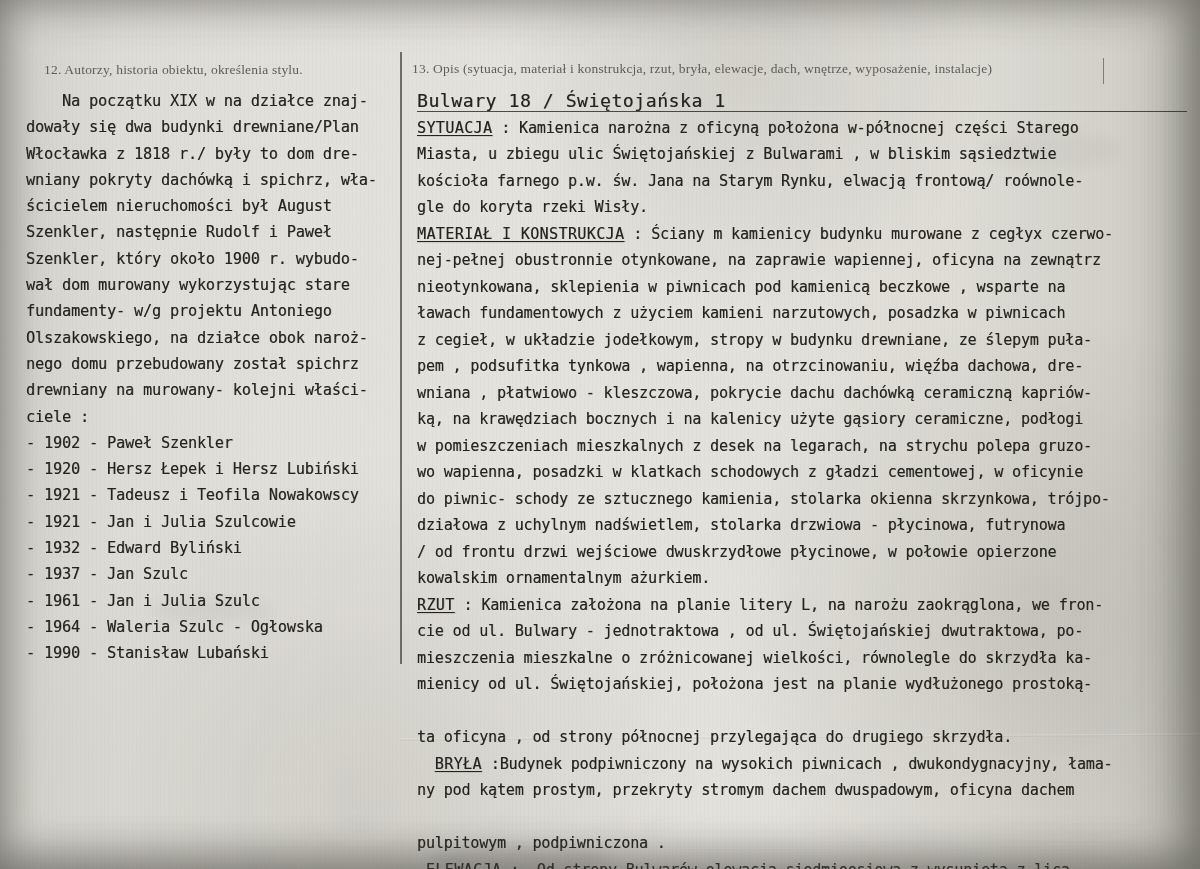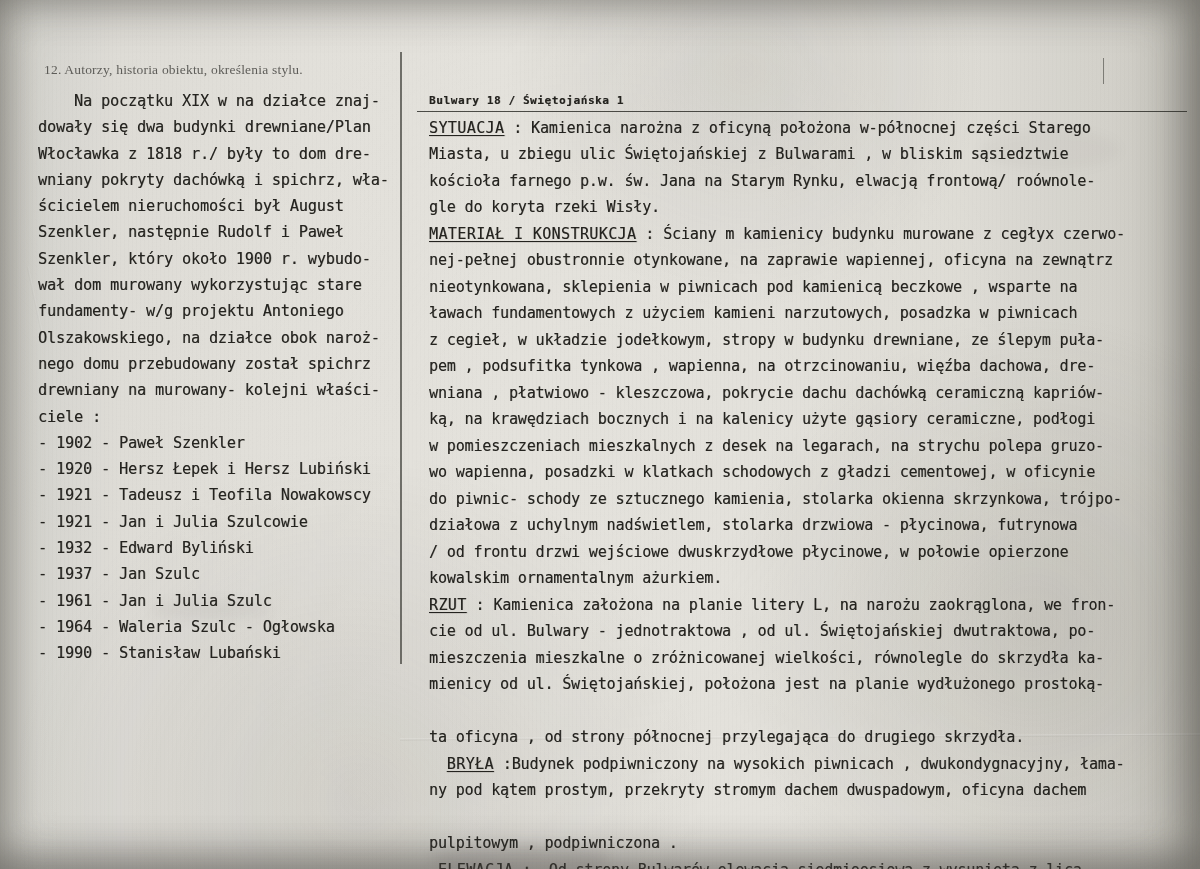--- a/index.html
+++ b/index.html
@@ -74,43 +74,42 @@
   
   .tw {
     position: absolute;
     color: #24231f;
     font-family: "DejaVu Sans Mono", monospace;
     font-size: 15.2px;
     line-height: 26.3px;
     letter-spacing: -0.15px;
     white-space: pre;
     text-shadow: 0.45px 0.25px 0 rgba(40,38,34,.45);
-    margin-left: 12px;
   }
   #left-col {
     left: 26px;
     top: 88px;
     width: 370px;
   }
   #right-col {
     left: 417px;
     top: 88px;
     width: 770px;
     font-size: 15px;
     line-height: 26.5px;
   }
   .tw .ln { display: block; }
   .u { text-decoration: underline; text-underline-offset: 2px; }
   .hd { font-weight: normal; letter-spacing: .4px; }
 
   
   .title-line {
     display: block;
-    font-weight: bold;
-    font-size: 11px;
+    font-weight: normal;
+    font-size: 18px;
     letter-spacing: .6px;
   }
   .ul-bar {
     position: absolute;
     background: #2a2925;
     height: 1.6px;
     opacity: .82;
   }
 
   
@@ -154,20 +153,21 @@
 <div class="page">
   <div class="paper"></div>
   <div class="paper-noise"></div>
   <div class="streaks"></div>
 
   <div class="smudge" id="smudge-1"></div>
   <div class="smudge" id="smudge-2"></div>
   <div class="smudge" id="smudge-3"></div>
 
   <div class="form-label" id="label-12">12. Autorzy, historia obiektu, określenia stylu.</div>
+  <div class="form-label" id="label-13">13. Opis (sytuacja, materiał i konstrukcja, rzut, bryła, elewacje, dach, wnętrze, wyposażenie, instalacje)</div>
 
   <div class="v-rule"></div>
   <div class="v-rule short"></div>
 
   <div class="crease" id="crease-1"></div>
   <div class="crease" id="crease-2"></div>
 
   <div class="tw" id="left-col"><span class="ln">    Na początku XIX w na działce znaj-</span><span class="ln">dowały się dwa budynki drewniane/Plan</span><span class="ln">Włocławka z 1818 r./ były to dom dre-</span><span class="ln">wniany pokryty dachówką i spichrz, wła-</span><span class="ln">ścicielem nieruchomości był August</span><span class="ln">Szenkler, następnie Rudolf i Paweł</span><span class="ln">Szenkler, który około 1900 r. wybudo-</span><span class="ln">wał dom murowany wykorzystując stare</span><span class="ln">fundamenty- w/g projektu Antoniego</span><span class="ln">Olszakowskiego, na działce obok naroż-</span><span class="ln">nego domu przebudowany został spichrz</span><span class="ln">drewniany na murowany- kolejni właści-</span><span class="ln">ciele :</span><span class="ln">- 1902 - Paweł Szenkler</span><span class="ln">- 1920 - Hersz Łepek i Hersz Lubiński</span><span class="ln">- 1921 - Tadeusz i Teofila Nowakowscy</span><span class="ln">- 1921 - Jan i Julia Szulcowie</span><span class="ln">- 1932 - Edward Byliński</span><span class="ln">- 1937 - Jan Szulc</span><span class="ln">- 1961 - Jan i Julia Szulc</span><span class="ln">- 1964 - Waleria Szulc - Ogłowska</span><span class="ln">- 1990 - Stanisław Lubański</span></div>
 
   <div class="tw" id="right-col"><span class="ln title-line">Bulwary 18 / Świętojańska 1</span><span class="ln"><span class="hd u">SYTUACJA</span> : Kamienica narożna z oficyną położona w-północnej części Starego</span><span class="ln">Miasta, u zbiegu ulic Świętojańskiej z Bulwarami , w bliskim sąsiedztwie</span><span class="ln">kościoła farnego p.w. św. Jana na Starym Rynku, elwacją frontową/ roównole-</span><span class="ln">gle do koryta rzeki Wisły.</span><span class="ln"><span class="hd u">MATERIAŁ I KONSTRUKCJA</span> : Ściany m kamienicy budynku murowane z cegłyx czerwo-</span><span class="ln">nej-pełnej obustronnie otynkowane, na zaprawie wapiennej, oficyna na zewnątrz</span><span class="ln">nieotynkowana, sklepienia w piwnicach pod kamienicą beczkowe , wsparte na</span><span class="ln">ławach fundamentowych z użyciem kamieni narzutowych, posadzka w piwnicach</span><span class="ln">z cegieł, w układzie jodełkowym, stropy w budynku drewniane, ze ślepym puła-</span><span class="ln">pem , podsufitka tynkowa , wapienna, na otrzcinowaniu, więźba dachowa, dre-</span><span class="ln">wniana , płatwiowo - kleszczowa, pokrycie dachu dachówką ceramiczną kapriów-</span><span class="ln">ką, na krawędziach bocznych i na kalenicy użyte gąsiory ceramiczne, podłogi</span><span class="ln">w pomieszczeniach mieszkalnych z desek na legarach, na strychu polepa gruzo-</span><span class="ln">wo wapienna, posadzki w klatkach schodowych z gładzi cementowej, w oficynie</span><span class="ln">do piwnic- schody ze sztucznego kamienia, stolarka okienna skrzynkowa, trójpo-</span><span class="ln">działowa z uchylnym nadświetlem, stolarka drzwiowa - płycinowa, futrynowa</span><span class="ln">/ od frontu drzwi wejściowe dwuskrzydłowe płycinowe, w połowie opierzone</span><span class="ln">kowalskim ornamentalnym ażurkiem.</span><span class="ln"><span class="hd u">RZUT</span> : Kamienica założona na planie litery L, na narożu zaokrąglona, we fron-</span><span class="ln">cie od ul. Bulwary - jednotraktowa , od ul. Świętojańskiej dwutraktowa, po-</span><span class="ln">mieszczenia mieszkalne o zróżnicowanej wielkości, równolegle do skrzydła ka-</span><span class="ln">mienicy od ul. Świętojańskiej, położona jest na planie wydłużonego prostoką-</span><span class="ln"> </span><span class="ln">ta oficyna , od strony północnej przylegająca do drugiego skrzydła.</span><span class="ln">  <span class="hd u">BRYŁA</span> :Budynek podpiwniczony na wysokich piwnicach , dwukondygnacyjny, łama-</span><span class="ln">ny pod kątem prostym, przekryty stromym dachem dwuspadowym, oficyna dachem</span><span class="ln"> </span><span class="ln">pulpitowym , podpiwniczona .</span><span class="ln"> <span class="hd u">ELEWACJA</span> :  Od strony Bulwarów elewacja siedmioosiowa z wysuniętą z lica</span></div>

